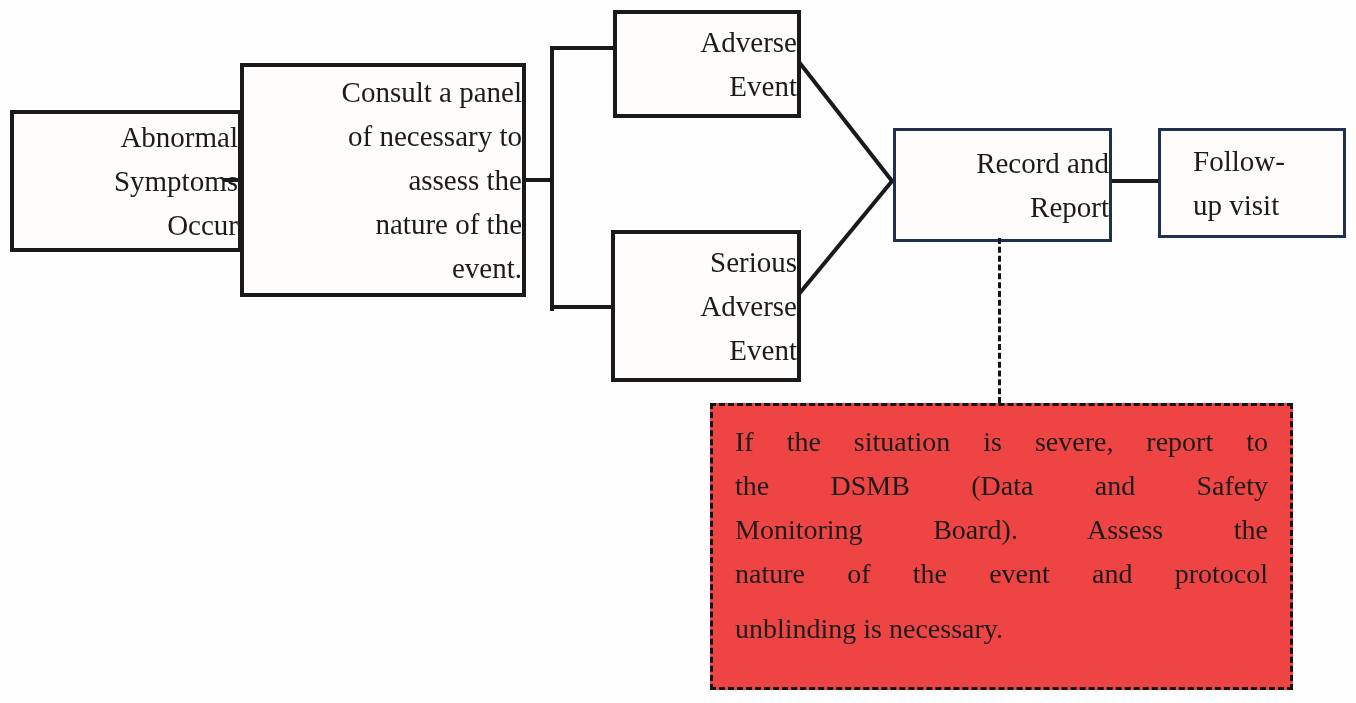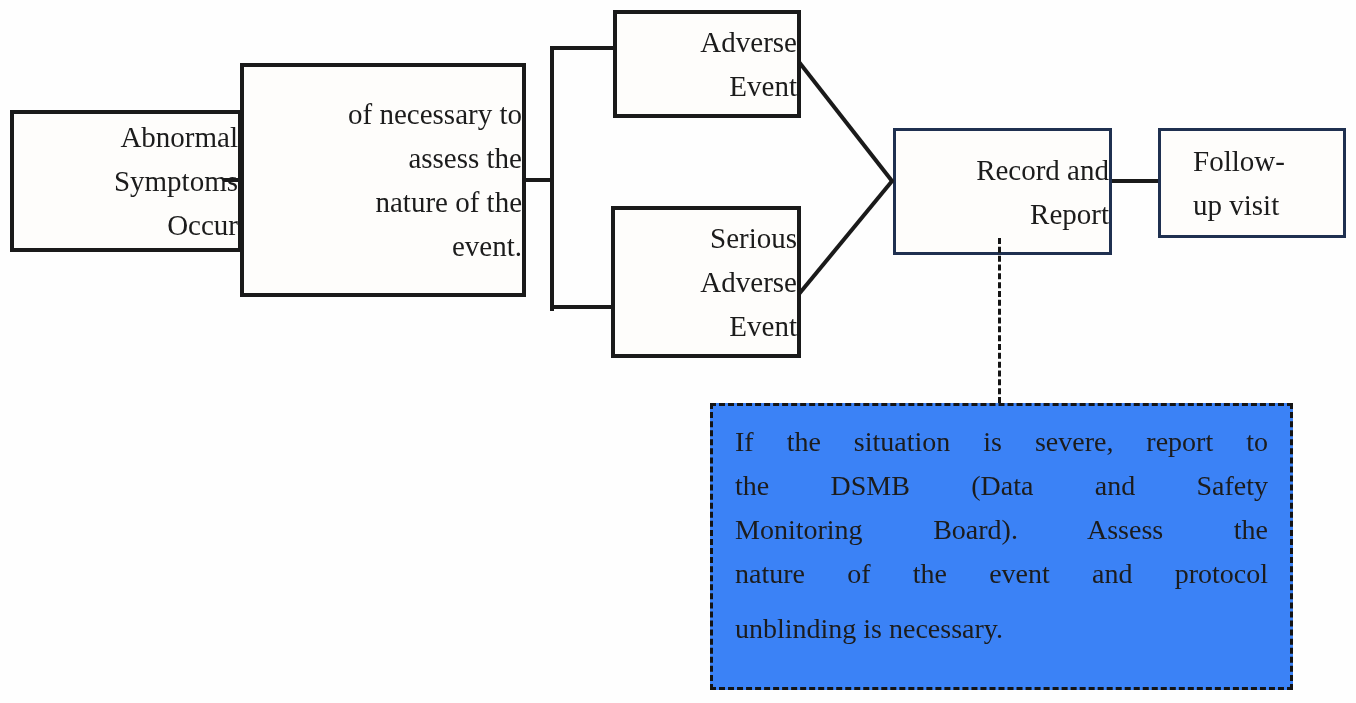--- a/index.html
+++ b/index.html
@@ -55,21 +55,21 @@
   }
   .dashed-v {
     position: absolute;
     width: 0;
     border-left: 3px dashed #141414;
   }
   .note {
     position: absolute;
     box-sizing: border-box;
     border: 3px dashed #141414;
-    background: #3b82f6;
+    background: #ef4444;
     padding: 14px 22px 8px 22px;
     font-size: 28px;
     line-height: 44px;
   }
   .note .line {
     text-align: justify;
     text-align-last: justify;
   }
   .note .line:last-child {
     text-align-last: left;
@@ -81,38 +81,39 @@
 
 <div class="stage">
 
   <div class="box" style="left:10px; top:110px; width:232px; height:142px;">
       <div class="line">Abnormal</div>
       <div class="line">Symptoms</div>
       <div class="line">Occur</div>
     </div>
 
   <div class="box" style="left:240px; top:63px; width:286px; height:234px;">
+      <div class="line">Consult a panel</div>
       <div class="line">of necessary to</div>
       <div class="line">assess the</div>
       <div class="line">nature of the</div>
       <div class="line">event.</div>
     </div>
 
   <div class="box" style="left:613px; top:10px; width:188px; height:108px;">
       <div class="line">Adverse</div>
       <div class="line">Event</div>
     </div>
 
-  <div class="box" style="left:611px; top:206px; width:190px; height:152px;">
+  <div class="box" style="left:611px; top:230px; width:190px; height:152px;">
       <div class="line">Serious</div>
       <div class="line">Adverse</div>
       <div class="line">Event</div>
     </div>
 
-  <div class="box box--navy" style="left:893px; top:128px; width:219px; height:127px;">
+  <div class="box box--navy" style="left:893px; top:128px; width:219px; height:114px;">
       <div class="line">Record and</div>
       <div class="line">Report</div>
     </div>
 
   <div class="box box--navy box--left" style="left:1158px; top:128px; width:188px; height:110px;">
       <div class="line">Follow-</div>
       <div class="line">up visit</div>
     </div>
 
   <div class="hline" style="left:223px; top:178px; width:19px;"></div>

